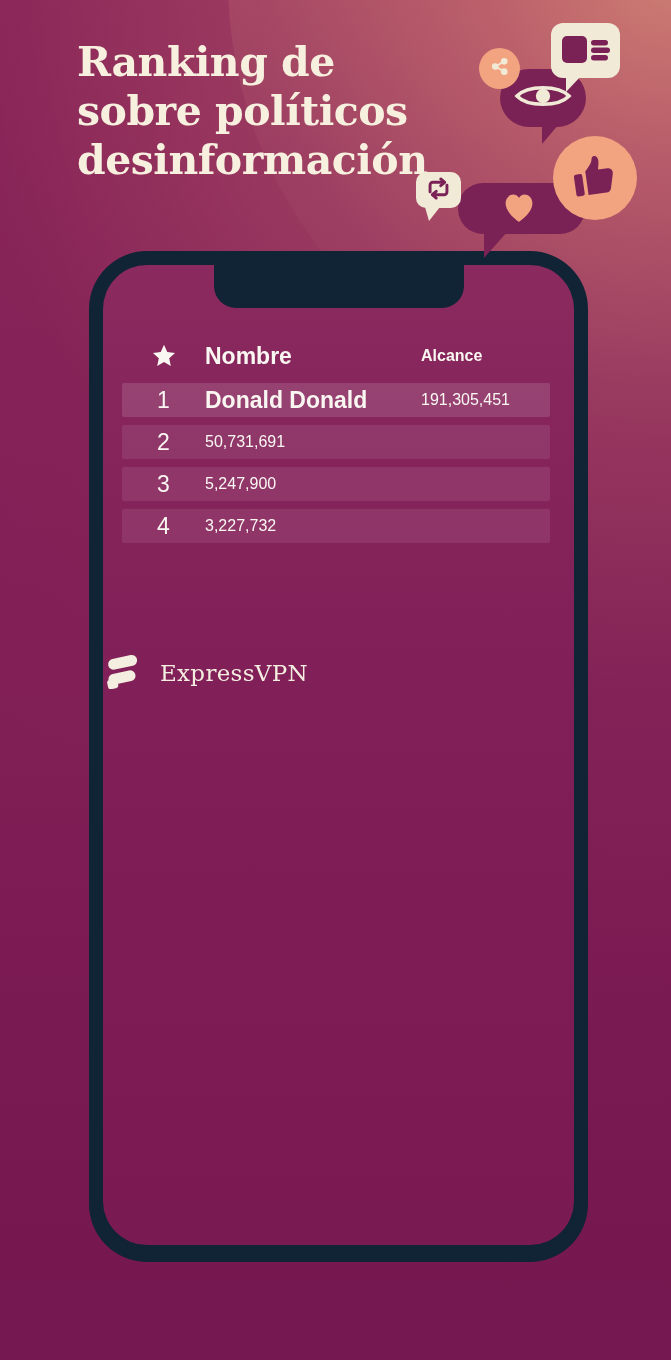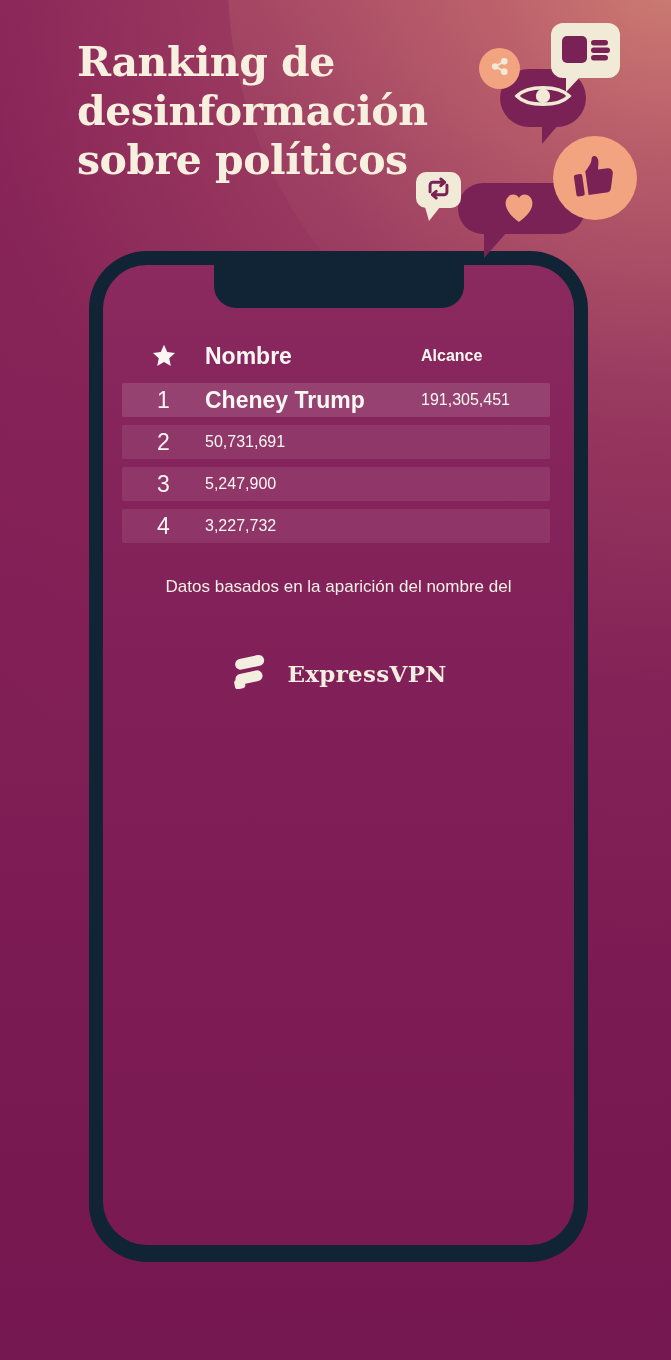--- a/index.html
+++ b/index.html
@@ -60,72 +60,71 @@
   .t-head{height:36px;margin-bottom:9px;font-weight:bold;font-size:26px;}
   .t-head .col-name,.t-head .col-reach{font-weight:bold;}
   .col-rank{display:flex;justify-content:center;align-items:center;font-size:23px;font-weight:400;}
   .col-name{font-size:23px;font-weight:bold;}
   .col-reach{font-size:16px;font-weight:400;}
   .band{background:rgba(255,255,255,.09);border-radius:2px;}
   .band.hi{background:rgba(255,255,255,.13);}
   
   .caption{position:absolute;left:0;top:308px;width:100%;text-align:center;color:#F5EFE4;
     font-size:17px;line-height:27px;font-weight:400;}
-  .brand{position:absolute;left:0;top:388px;width:100%;display:flex;align-items:center;justify-content:center;gap:15px;font-weight:bold;}
+  .brand{position:absolute;left:0;top:388px;width:100%;display:flex;align-items:center;gap:15px;}
   .brand-word{font-family:"DejaVu Serif","Liberation Serif",serif;font-size:23px;color:#F4EEE0;letter-spacing:.3px;}
 </style>
 </head>
 <body>
 
 <div class="canvas">
   <div class="bg-soft"></div>
   <div class="bg-circle"></div>
 
   <div class="title">
     <div>Ranking de</div>
+    <div>sobre políticos</div>
     <div>desinformación</div>
-    <div>sobre políticos</div>
   </div>
 
   <div class="phone">
     <div class="screen">
       <div class="notch"></div>
 
       <div class="table">
         <div class="t-row t-head">
           <span class="col-rank">
             <svg width="26" height="26" viewBox="0 0 24 24">
                 <path d="M12 1.7l3 6.7 7.2.8-5.4 4.9 1.5 7.1L12 17.6l-6.3 3.6 1.5-7.1L1.8 9.2 9 8.4z" fill="#FAF7F2"></path>
               </svg>
           </span>
           <span class="col-name">Nombre</span>
           <span class="col-reach" style="font-weight:bold">Alcance</span>
         </div>
 
         <div class="t-row band hi">
           <span class="col-rank">1</span>
-          <span class="col-name">Cheney Trump</span>
+          <span class="col-name">Donald Donald</span>
           <span class="col-reach">191,305,451</span>
         </div>
         <div class="t-row band">
           <span class="col-rank">2</span>
           <span class="col-reach">50,731,691</span>
         </div>
         <div class="t-row band">
           <span class="col-rank">3</span>
           <span class="col-reach">5,247,900</span>
         </div>
         <div class="t-row band">
           <span class="col-rank">4</span>
           <span class="col-reach">3,227,732</span>
         </div>
       </div>
 
       <div class="caption">
-        <div>Datos basados en la aparición del nombre del</div>
       </div>
 
       <div class="brand">
         <span>
           <svg width="42" height="36" viewBox="0 0 44 38" fill="#F4EEE0">
             <g transform="rotate(-12 22 19)">
               <rect x="7" y="4" width="31" height="11.5" rx="5.75"></rect>
               <rect x="4" y="19.5" width="29" height="11.5" rx="5.75"></rect>
               <rect x="2" y="25" width="11" height="10" rx="3"></rect>
             </g>

